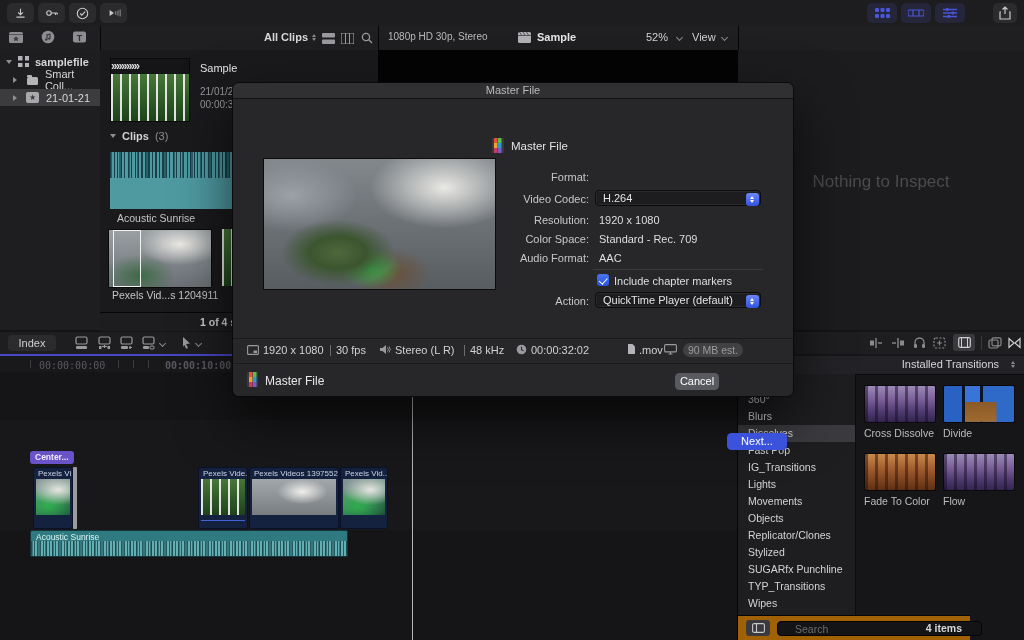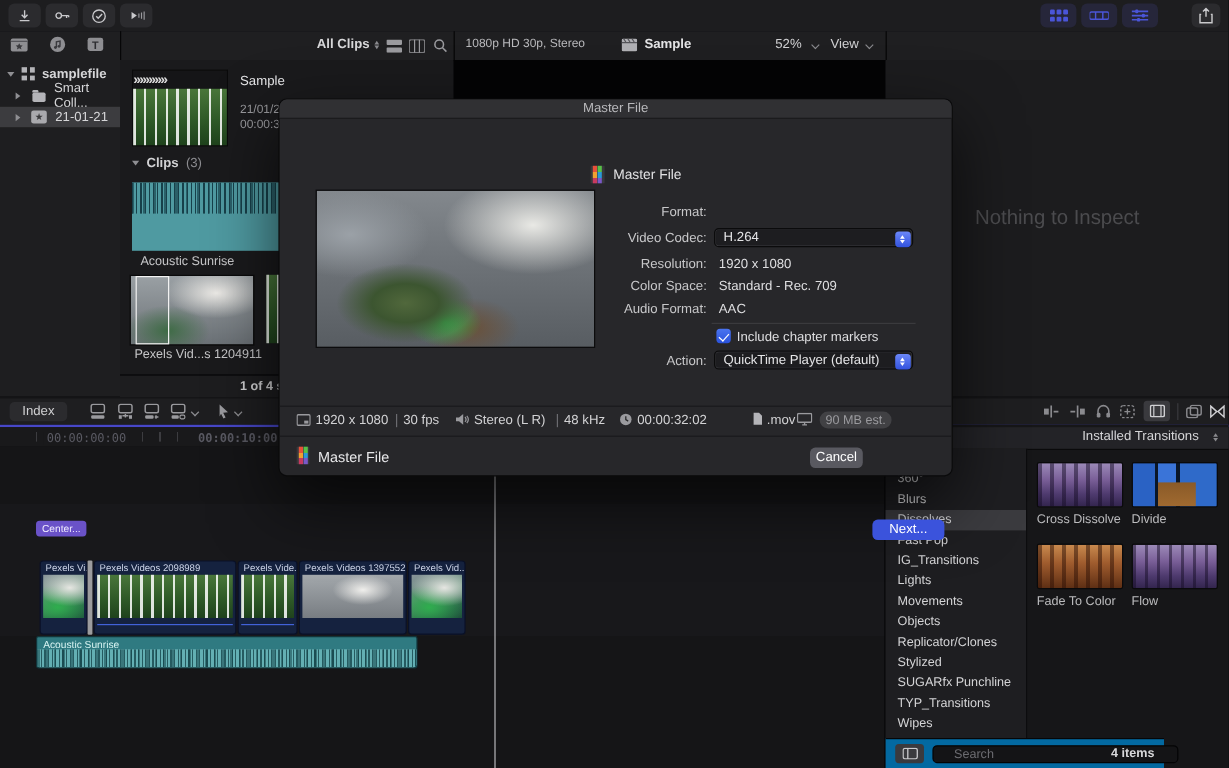--- a/index.html
+++ b/index.html
@@ -140,21 +140,21 @@
      repeating-linear-gradient(90deg,rgba(22,13,38,.5) 0 3px,rgba(22,13,38,0) 3px 10px),
      linear-gradient(180deg,#9c8ab8 0%,#7a5f98 38%,#4e3a6e 72%,#33254e 100%);}
   .t-orange{background:
      repeating-linear-gradient(90deg,rgba(45,16,5,.5) 0 3px,rgba(45,16,5,0) 3px 10px),
      linear-gradient(180deg,#c98a4e 0%,#a05c2e 42%,#5e2f14 100%);}
   .t-divide{background:
      linear-gradient(180deg,#8a5a28 0%,#a06a30 100%) 55% 100%/45% 55% no-repeat,
      linear-gradient(90deg,#2a62c4 0 26%,#0a1628 26% 30%,#3a74d8 30% 52%,#0a1628 52% 56%,#2f6ac9 56% 100%);
      background-color:#0a1628;}
   .tlabel{position:absolute;font-size:10.5px;color:#bcbcbe;}
-  .botbar{position:absolute;left:0;top:261px;width:232px;height:25px;background:#0369a1;border-top:1px solid #060607;}
+  .botbar{position:absolute;left:0;top:261px;width:232px;height:25px;background:#a16207;border-top:1px solid #060607;}
   .search{position:absolute;left:39px;top:5px;width:205px;height:15px;background:#141416;
           border:1px solid #040405;border-radius:4px;color:#cfcfcf;font-size:10.5px;
           padding:0 4px 0 17px;box-sizing:border-box;outline:none;
           font-family:"Liberation Sans","DejaVu Sans",sans-serif;}
   .search::placeholder{color:#6c6c71;}
   svg{display:block;}
 </style>
 </head>
 <body>
 
@@ -432,32 +432,27 @@
 
   <div class="ab ruler">
     <div class="ticks" style="left:30px;width:700px;"></div>
     <div class="tx tc" style="left:36px;top:4px;background:#19191b;padding:0 3px;">00:00:00:00</div>
     <div class="tx tc" style="left:150px;top:4px;background:#19191b;padding:0 15px;font-weight:bold;">00:00:10:00</div>
   </div>
 
   <div class="ab tlarea">
     <div class="tband" style="top:48px;height:110px;"></div>
 
-    <div class="titlebadge" style="left:30px;top:62px;">Center...</div>
+    <div class="titlebadge" style="left:30px;top:79px;font-weight:bold;">Center...</div>
 
     <div class="tclip" style="left:33px;width:40px;top:95px;">
       <div class="tcname">Pexels Vi...</div>
       <div class="tcthumb img-aerial"></div>
     </div>
     <div class="ab" style="left:73px;top:95px;width:4px;height:62px;background:#9c9c9e;border-radius:1px;"></div>
-    <div class="tclip" style="left:78px;width:119px;top:95px;">
-      <div class="tcname">Pexels Videos 2098989</div>
-      <div class="tcthumb img-water"></div>
-      <div class="syncline"></div>
-    </div>
     <div class="tclip" style="left:198px;width:50px;top:95px;">
       <div class="tcname">Pexels Vide...</div>
       <div class="tcthumb img-water"></div>
       <div class="syncline"></div>
     </div>
     <div class="tclip" style="left:249px;width:90px;top:95px;">
       <div class="tcname">Pexels Videos 1397552</div>
       <div class="tcthumb img-cloudT"></div>
     </div>
     <div class="tclip" style="left:340px;width:48px;top:95px;">

